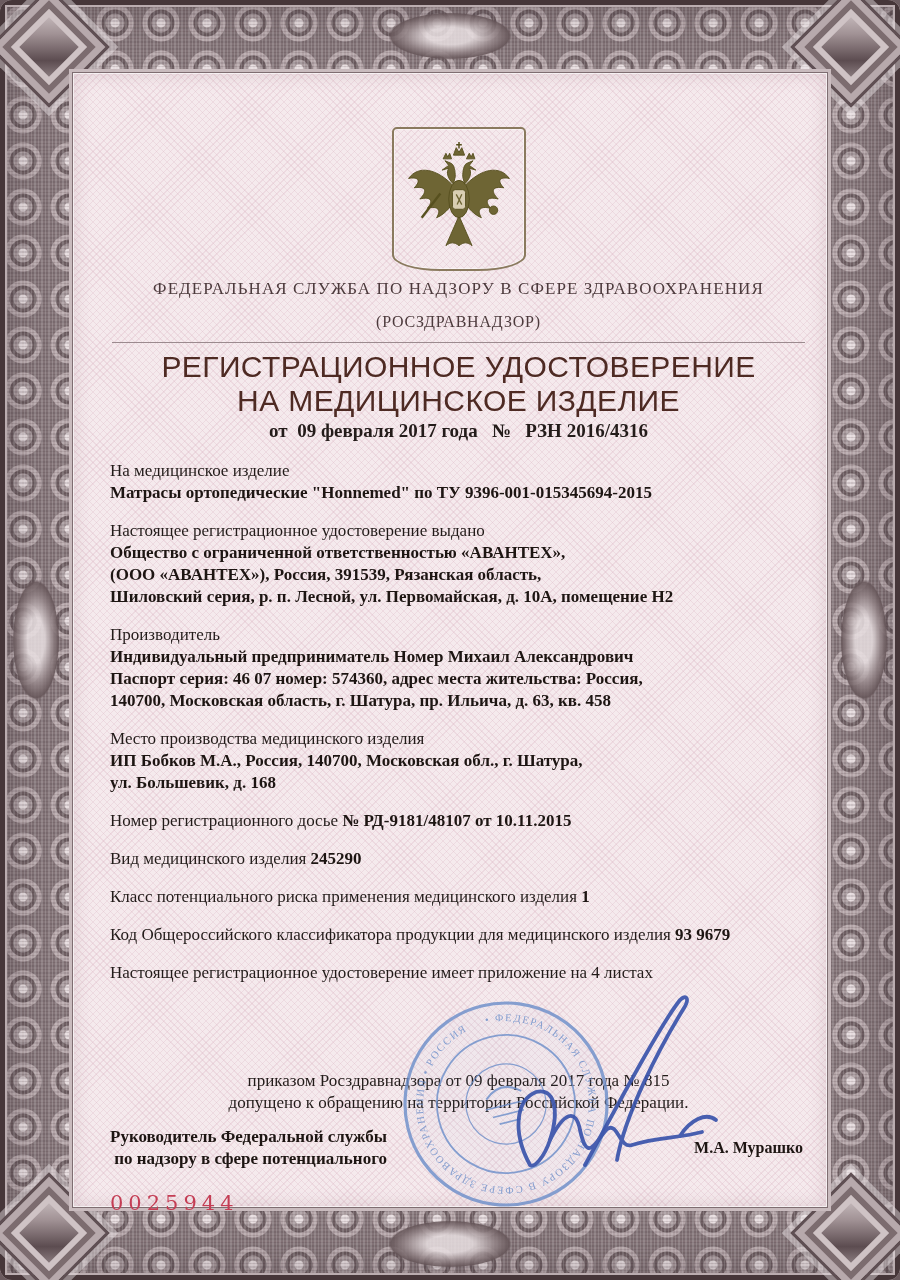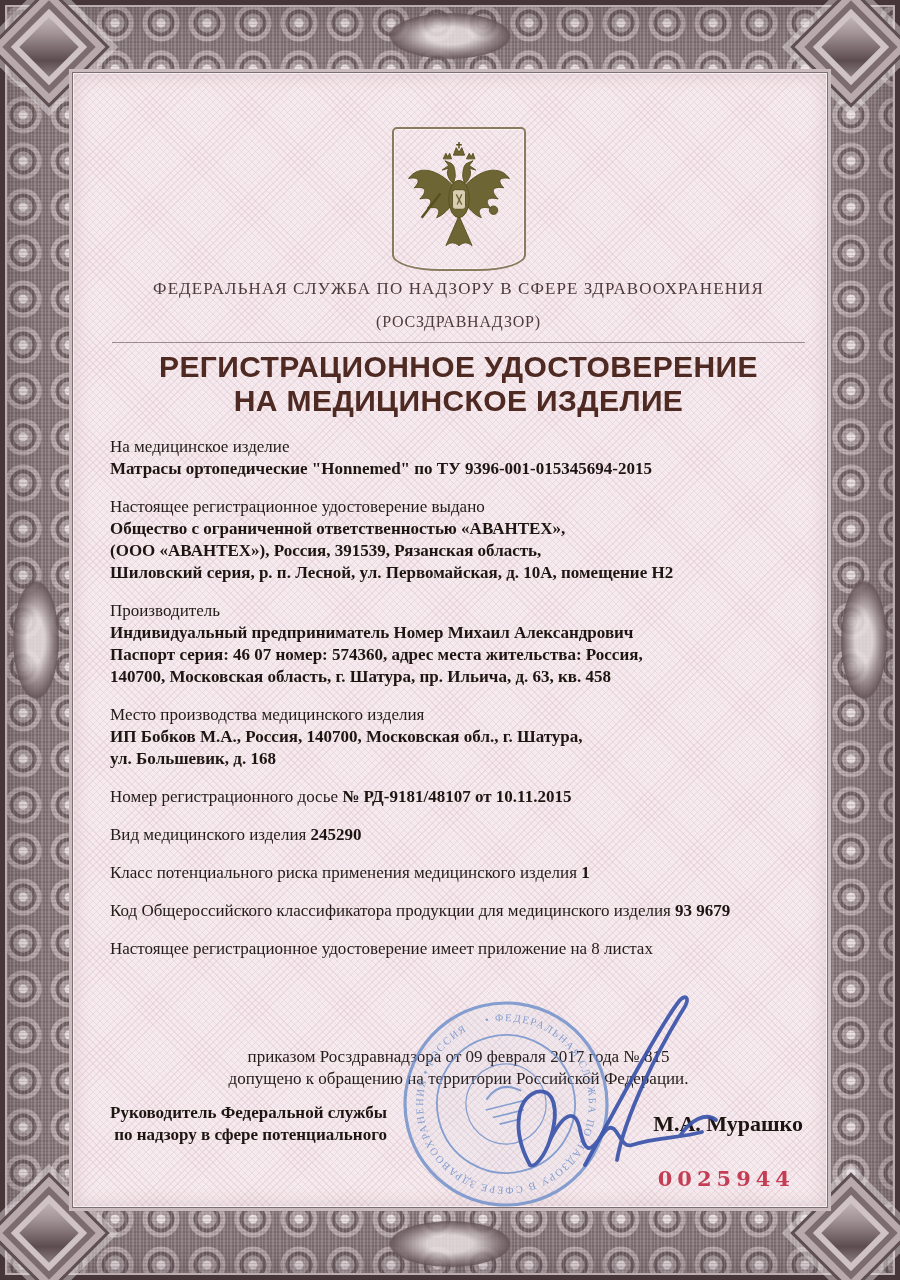--- a/index.html
+++ b/index.html
@@ -1,17 +1,17 @@
 <!DOCTYPE html>
 <html><head>
 <meta charset="utf-8">
 <style>
   html,body{margin:0;padding:0;background:#6b5b5f;}
   .page{position:relative;width:900px;height:1280px;overflow:hidden;
-        font-family:"Liberation Serif", serif;background:#968789;}
+        font-family:"Liberation Serif", serif;background:#968789;border-radius:12px;}
 
   
   .frame{position:absolute;inset:0;background-color:#968789;
     background-image:
       repeating-linear-gradient(90deg, rgba(255,255,255,.15) 0 1px, transparent 1px 3px),
       repeating-linear-gradient(0deg, rgba(58,44,49,.15) 0 1px, transparent 1px 3px),
       radial-gradient(circle at 23px 23px, #e6dcde 0 4px, #a89a9d 5px 9px, #6f5f63 10px 13px, #b5a6a9 14px 18px, #857579 19px 22px);
     background-size:7px 7px, 7px 7px, 46px 46px;
     box-shadow: inset 0 0 0 5px #463639, inset 0 0 0 7px #baacaf, inset 0 0 46px rgba(56,42,47,.5);}
   .rosette{position:absolute;width:80px;height:80px;transform:rotate(45deg);
@@ -43,35 +43,35 @@
     border-radius:5px 5px 48px 48px / 5px 5px 16px 16px;
     display:flex;align-items:center;justify-content:center;
     box-shadow:inset 0 0 0 1px rgba(255,255,255,.5);}
 
   .agency{margin-top:7px;text-align:center;color:#4c3a3c;}
   .agency .l1{font-size:17px;letter-spacing:1.1px;}
   .agency .l2{font-size:16px;letter-spacing:.8px;margin-top:11px;}
   .rule{border:none;border-top:1px solid #9b8a8e;margin:9px 2px 7px 2px;}
 
   .title{text-align:center;color:#4e2a23;font-family:"Liberation Sans",sans-serif;
-    font-weight:700;font-size:30px;line-height:34px;letter-spacing:.4px;}
+    font-weight:400;font-size:30px;line-height:34px;letter-spacing:.4px;}
   .date-line{text-align:center;font-weight:700;font-size:19px;color:#241c1a;
     margin-top:2px;white-space:pre;}
 
   p{margin:0;}
   .block{margin-top:16px;}
   .block.tight{}
   .b{font-weight:700;color:#1d1512;}
 
   .order-block{margin-top:86px;text-align:center;}
   .sig-row{margin-top:12px;display:flex;align-items:center;}
   .sig-titles{font-weight:700;color:#1d1512;text-align:right;}
-  .sig-name{margin-left:auto;font-weight:700;font-size:22px;color:#1d1512;padding-right:4px;}
-  .serial{margin-top:22px;text-align:right;padding-right:12px;
-    font-family:"DejaVu Serif",serif;font-weight:700;font-size:21px;
+  .sig-name{margin-left:auto;font-weight:700;font-size:16px;color:#1d1512;padding-right:4px;}
+  .serial{margin-top:22px;text-align:left;padding-right:12px;
+    font-family:"DejaVu Serif",serif;font-weight:400;font-size:21px;
     letter-spacing:5px;color:#c43d54;}
 
   .stamp-svg{position:absolute;left:395px;top:993px;opacity:.82;transform:rotate(-14deg);}
   .signature-svg{position:absolute;left:370px;top:955px;}
 </style>
 </head>
 <body>
 
 <div class="page">
 
@@ -114,20 +114,21 @@
         <div class="l1">ФЕДЕРАЛЬНАЯ СЛУЖБА ПО НАДЗОРУ В СФЕРЕ ЗДРАВООХРАНЕНИЯ</div>
         <div class="l2">(РОСЗДРАВНАДЗОР)</div>
       </div>
 
       <hr class="rule">
 
       <div class="title">
         <div>РЕГИСТРАЦИОННОЕ УДОСТОВЕРЕНИЕ</div>
         <div>НА МЕДИЦИНСКОЕ ИЗДЕЛИЕ</div>
       </div>
+      <div class="date-line">от  09 февраля 2017 года   №   РЗН 2016/4316</div>
 
       <div class="block" style="margin-top:18px">
         <p>На медицинское изделие</p>
         <p class="b">Матрасы ортопедические "Honnemed" по ТУ 9396-001-015345694-2015</p>
       </div>
 
       <div class="block">
         <p>Настоящее регистрационное удостоверение выдано</p>
         <p class="b">Общество с ограниченной ответственностью «АВАНТЕХ»,</p>
         <p class="b">(ООО «АВАНТЕХ»), Россия, 391539, Рязанская область,</p>
@@ -161,21 +162,21 @@
         <p><span>Класс потенциального риска применения медицинского изделия</span>
            <span class="b">1</span></p>
       </div>
 
       <div class="block tight">
         <p><span>Код Общероссийского классификатора продукции для медицинского изделия</span>
            <span class="b">93 9679</span></p>
       </div>
 
       <div class="block tight">
-        <p>Настоящее регистрационное удостоверение имеет приложение на 8 листах</p>
+        <p>Настоящее регистрационное удостоверение имеет приложение на 4 листах</p>
       </div>
 
       <div class="order-block">
         <p>приказом Росздравнадзора от 09 февраля 2017 года № 815</p>
         <p>допущено к обращению на территории Российской Федерации.</p>
       </div>
 
       <div class="sig-row">
         <div class="sig-titles">
           <p>Руководитель Федеральной службы</p>

